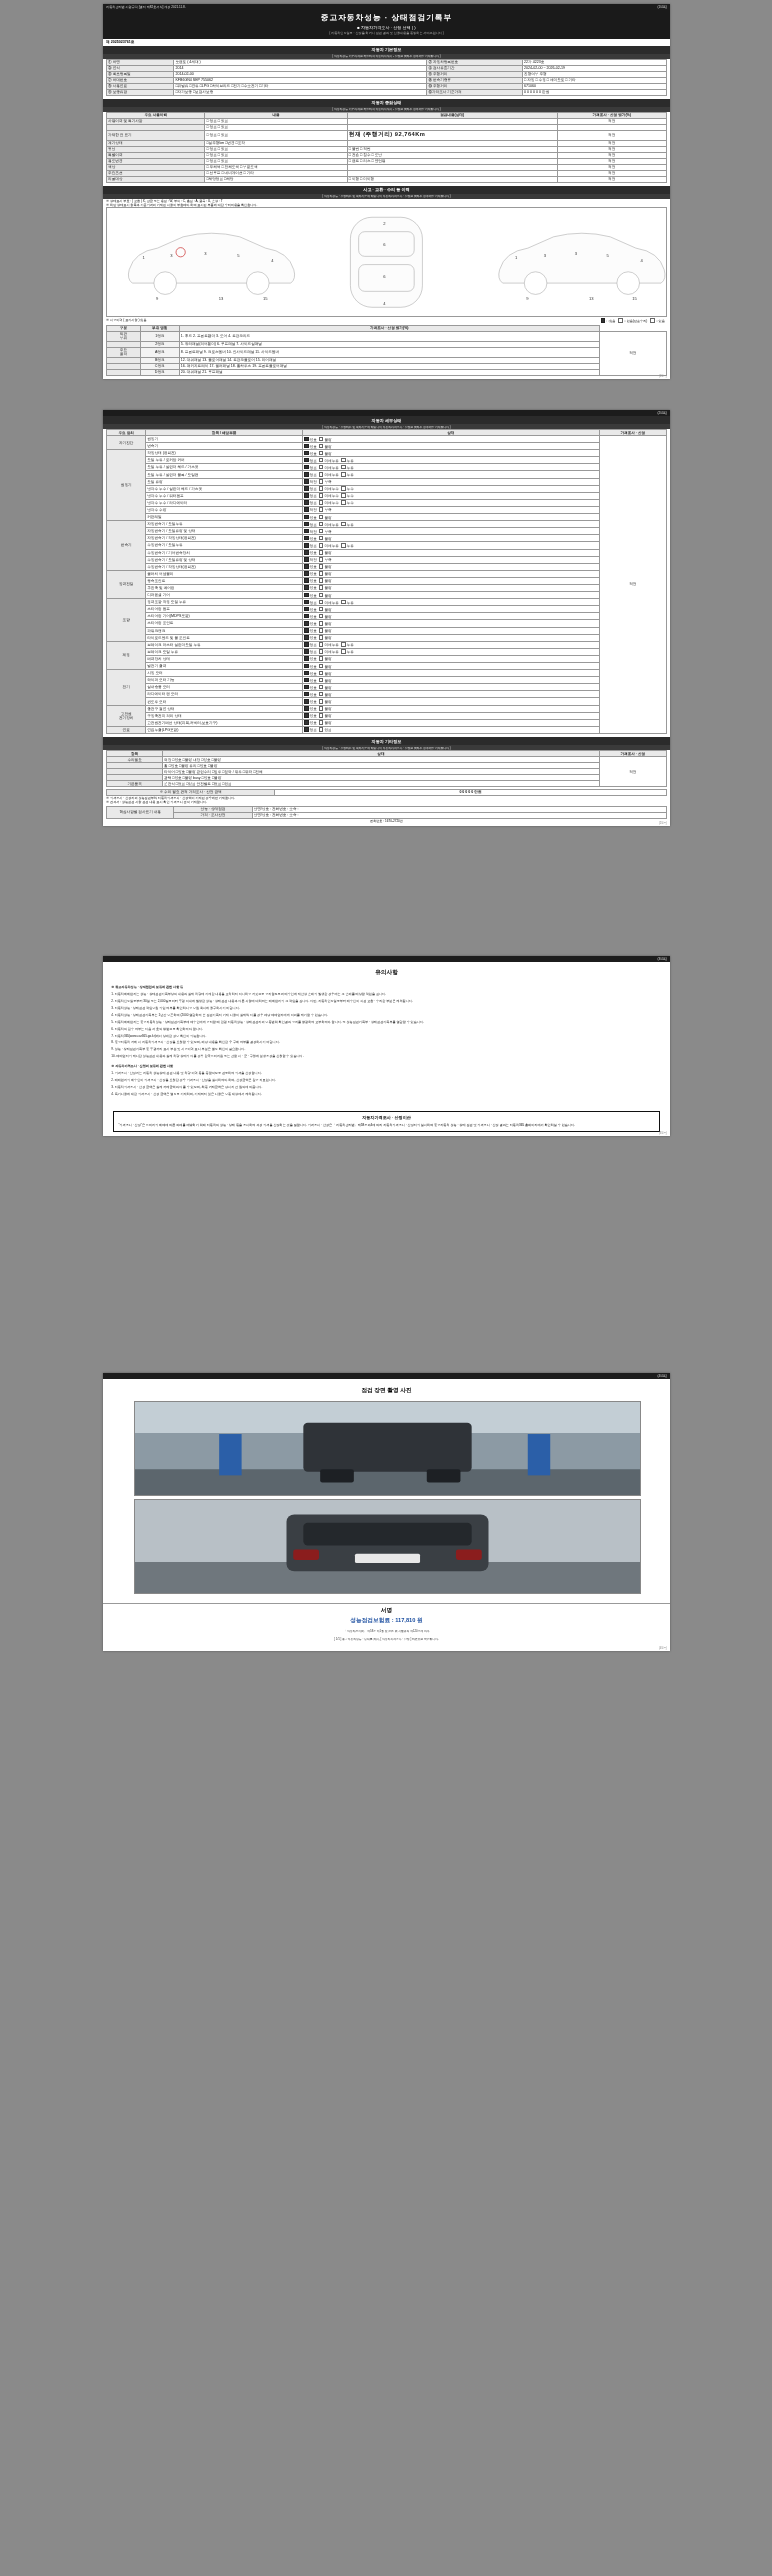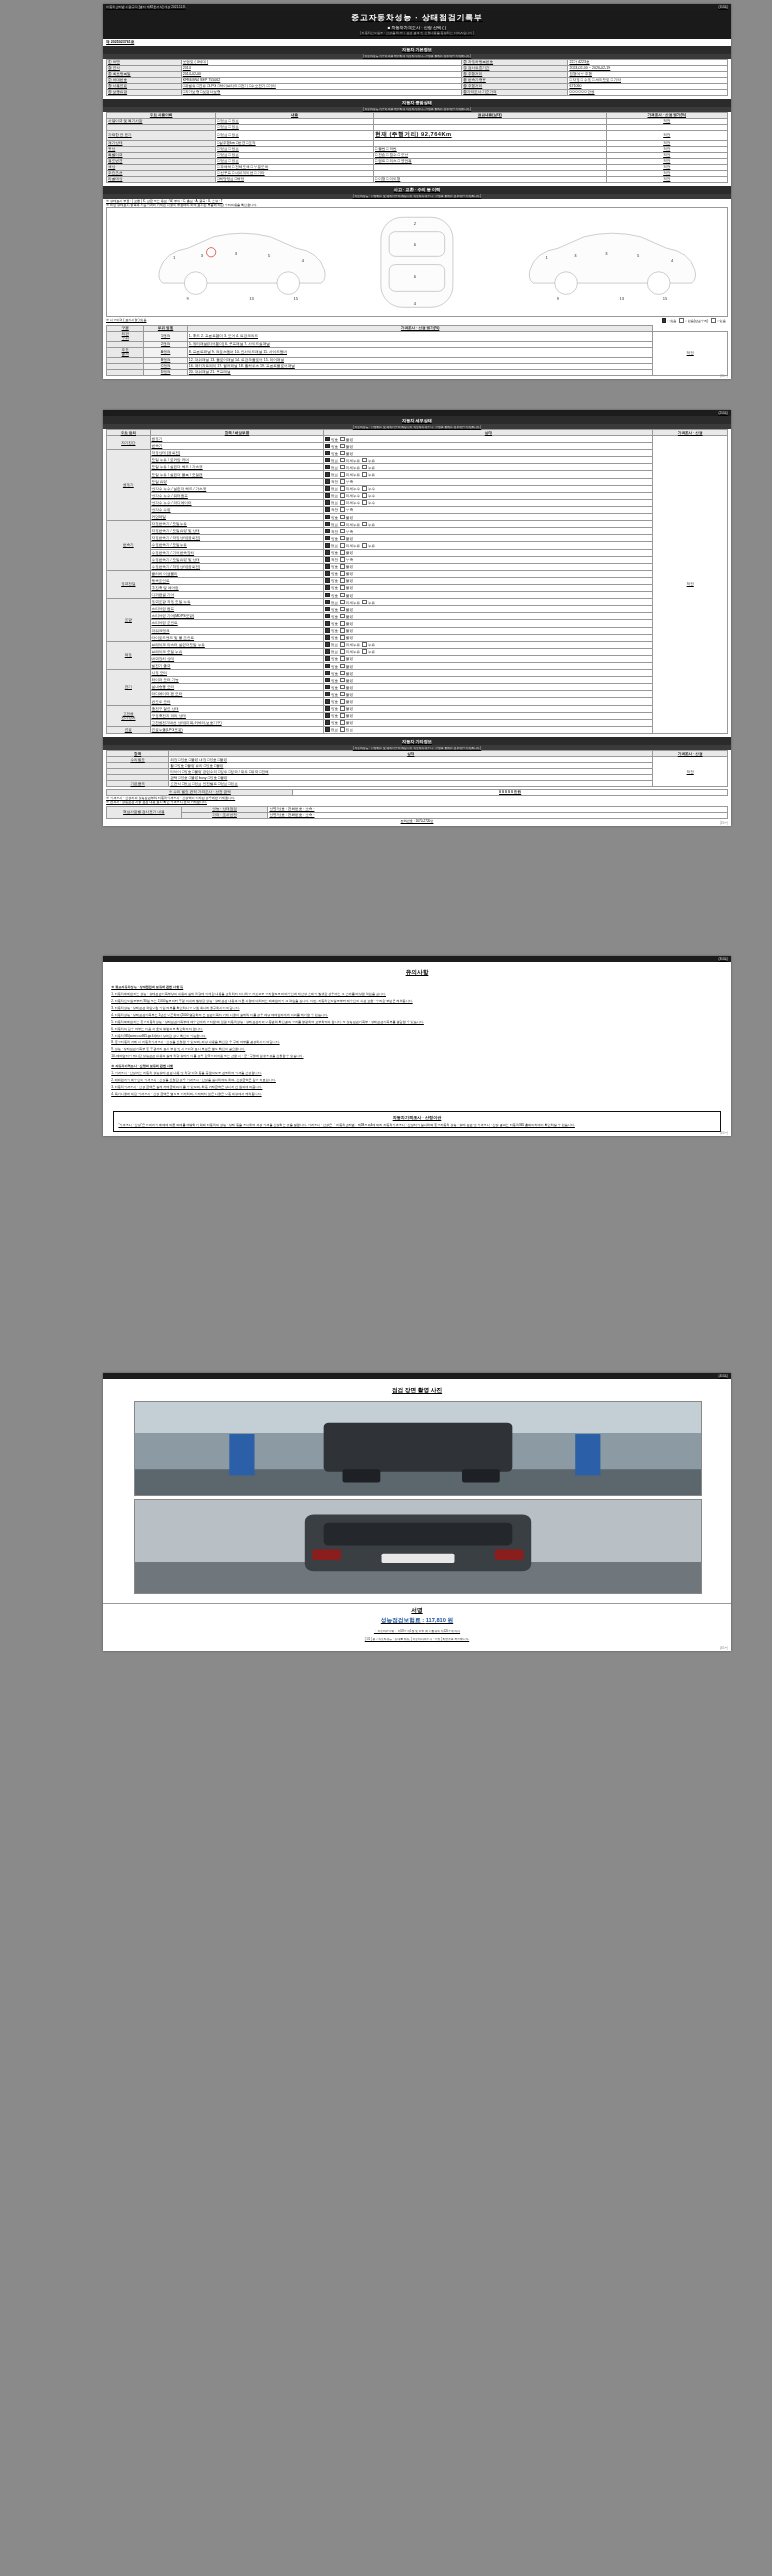--- a/index.html
+++ b/index.html
@@ -1,17 +1,17 @@
 <!DOCTYPE html>
 <html lang="ko" style="font-size:8.2px"><head>
 <meta charset="utf-8">
 <style>
   html,body{margin:0;padding:0;background:#8a8a8a;font-family:"Liberation Sans",sans-serif;}
   #page{width:773px;height:2576px;position:relative;background:#8a8a8a;}
-  .sheet{position:absolute;left:103px;width:628px;background:#fff;box-shadow:0 0 2.1px rgba(0,0,0,.4);text-decoration:underline;}
+  .sheet{position:absolute;left:103px;width:567px;background:#fff;box-shadow:0 0 2.1px rgba(0,0,0,.4);}
   .doc-top{top:4.1px;}
   .doc-mid{top:410px;}
   .doc-notice{top:956px;}
   .doc-photo{top:1373px;}
 
   
   table{border-collapse:collapse;width:100%;font-size:3.6px;}
   td,th{border:0.5px solid #999;padding:0.5px 1px;vertical-align:middle;color:#111;}
   .gray{background:#e9e9e9;}
   .lgray{background:#f3f3f3;}

